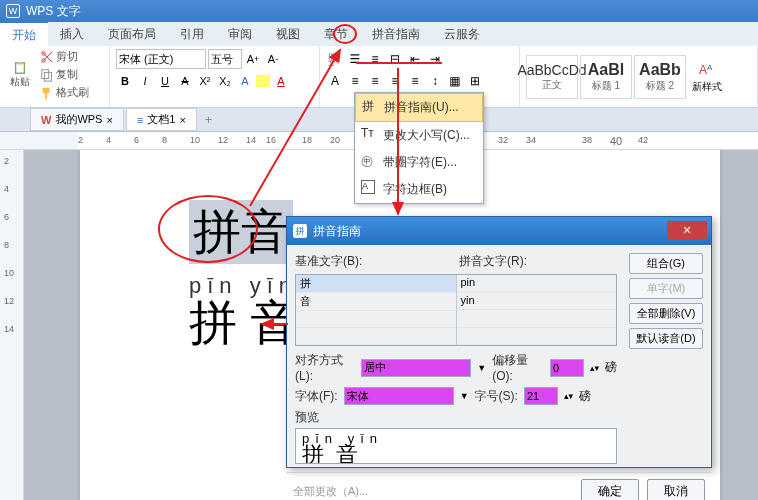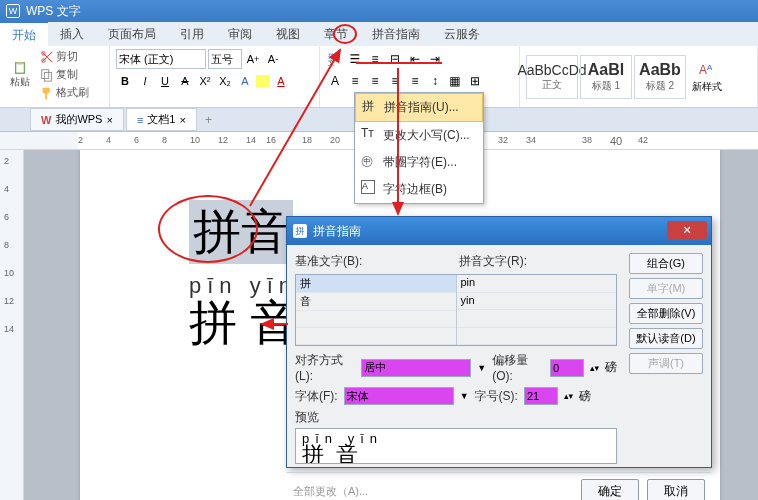--- a/index.html
+++ b/index.html
@@ -329,21 +329,20 @@
         <div class="dlg-prev">
           <div class="ppy">pīn yīn</div>
           <div class="phz">拼音</div>
         </div>
       </div>
       <div class="dlg-side">
         <div class="dlg-btn">组合(G)</div>
         <div class="dlg-btn disabled">单字(M)</div>
         <div class="dlg-btn">全部删除(V)</div>
         <div class="dlg-btn">默认读音(D)</div>
-        <div class="dlg-btn disabled">声调(T)</div>
       </div>
     </div>
   </div>
   <div class="dlg-footer">
     <span style="color:#999;font-size:11px">全部更改（A)...</span>
     <div class="rbtns">
       <div class="fbtn">确定</div>
       <div class="fbtn">取消</div>
     </div>
   </div>

